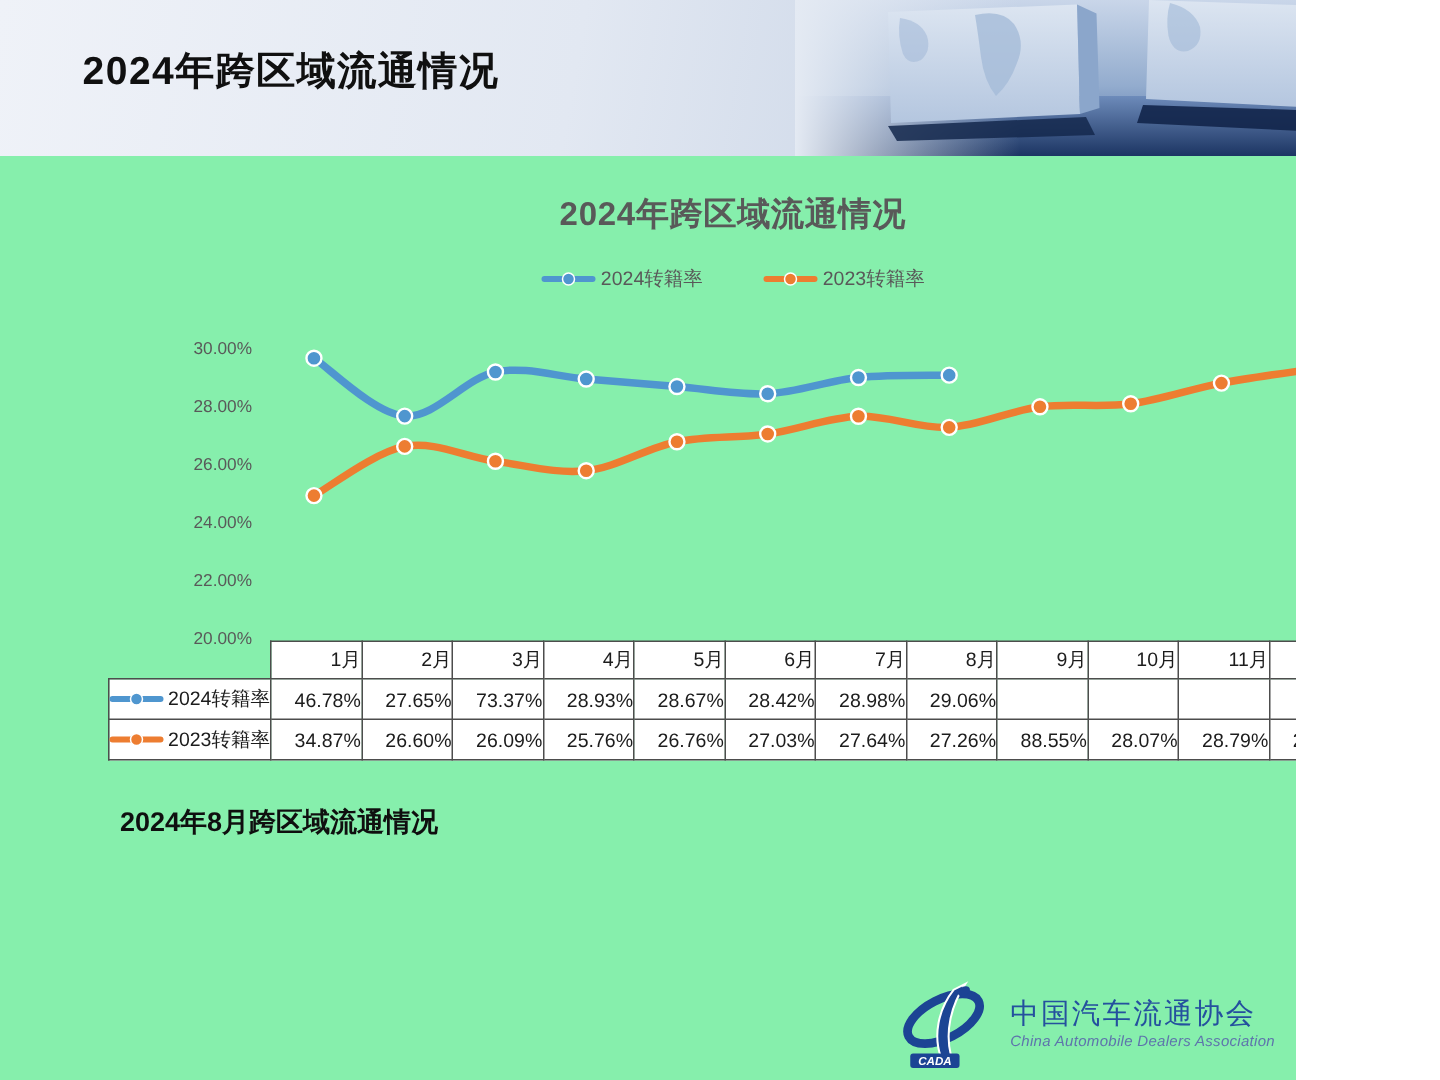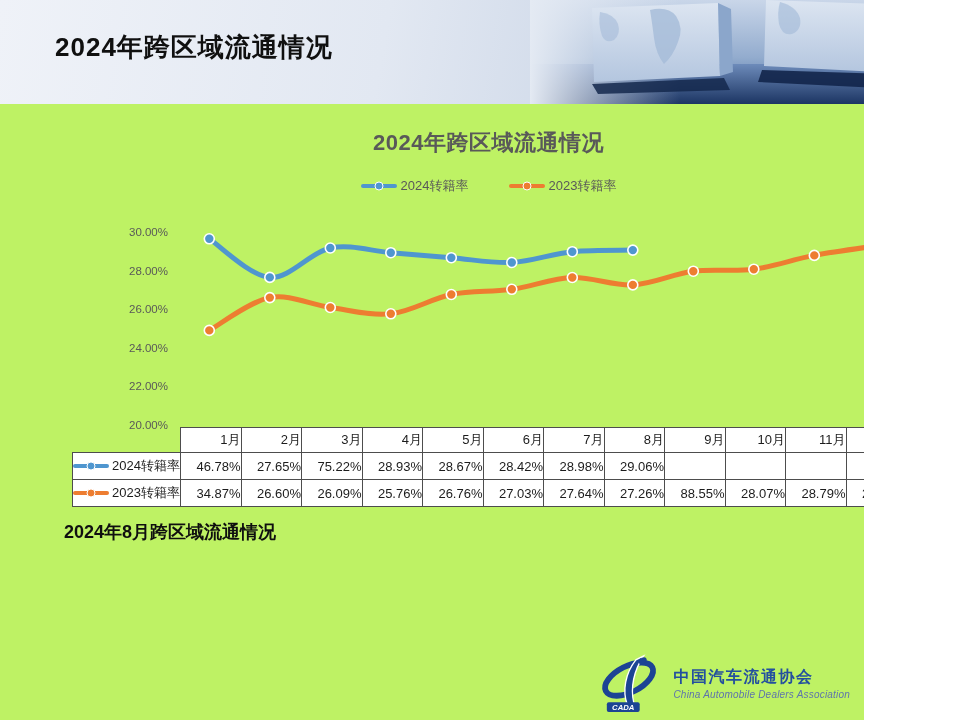--- a/index.html
+++ b/index.html
@@ -1,18 +1,18 @@
 <!DOCTYPE html>
 <html><head>
 <meta charset="utf-8">
 <style>
   html,body{margin:0;padding:0;background:#ffffff;}
   *{box-sizing:border-box;}
   .slide{
-    position:relative;width:864px;height:720px;background:#bef264;overflow:hidden;
+    position:relative;width:864px;height:720px;background:#86efac;overflow:hidden;
     font-family:"Liberation Sans","DejaVu Sans",sans-serif;
   }
   
   .header{
     position:absolute;left:0;top:0;width:960px;height:104px;
     background:linear-gradient(100deg,#EFF2F8 0%,#E2E8F2 40%,#CBD6E7 68%,#A9BCD6 100%);
   }
   .header h1{
     position:absolute;left:55px;top:30px;margin:0;
     font-size:26px;font-weight:700;color:#101010;letter-spacing:1px;
@@ -44,32 +44,32 @@
   }
   .data-table td{
     border:1px solid #4d4d4d;text-align:right;vertical-align:middle;
     font-size:13px;color:#1c1c1c;padding:0;height:27px;background:#ffffff;
   }
   .data-table tr.hrow td{height:25px;}
   .data-table td.blank{border:none;background:transparent;}
   .data-table td.rowhead div{display:flex;align-items:center;justify-content:center;gap:3px;}
   
   .summary-title{
-    position:absolute;left:64px;top:520px;margin:0;
+    position:absolute;left:64px;top:520px;margin:16px;
     font-size:18px;font-weight:700;color:#0f0f0f;
   }
   .summary-body{
     position:absolute;left:62px;top:576px;width:848px;margin:0;
     font-size:15.5px;color:#1f1f1f;line-height:40px;text-align:justify;
   }
   
   .footer-logo{
     position:absolute;right:14px;top:654px;display:flex;align-items:center;gap:8px;
   }
-  .logo-text .cn{font-size:16px;font-weight:700;color:#24509E;letter-spacing:1.5px;line-height:24px;}
+  .logo-text .cn{font-size:19px;font-weight:400;color:#24509E;letter-spacing:1.5px;line-height:24px;}
   .logo-text .en{font-size:10px;color:#5E74AC;letter-spacing:0.2px;line-height:12px;font-style:italic;}
 </style>
 </head>
 <body>
 
 <div class="slide">
 
   <div class="header">
     <svg class="header-cubes" width="430" height="104" viewBox="0 0 430 104">
       <defs>
@@ -198,21 +198,21 @@
             <div>
               <span class="lkey">
                 <span class="bar" style="background:#4F96CF"></span>
                 <span class="dot" style="background:#4F96CF"></span>
               </span>
               <span>2024转籍率</span>
             </div>
           </td>
           <td>46.78%</td>
           <td>27.65%</td>
-          <td>75.22%</td>
+          <td>73.37%</td>
           <td>28.93%</td>
           <td>28.67%</td>
           <td>28.42%</td>
           <td>28.98%</td>
           <td>29.06%</td>
           <td></td>
           <td></td>
           <td></td>
           <td></td>
         </tr>

